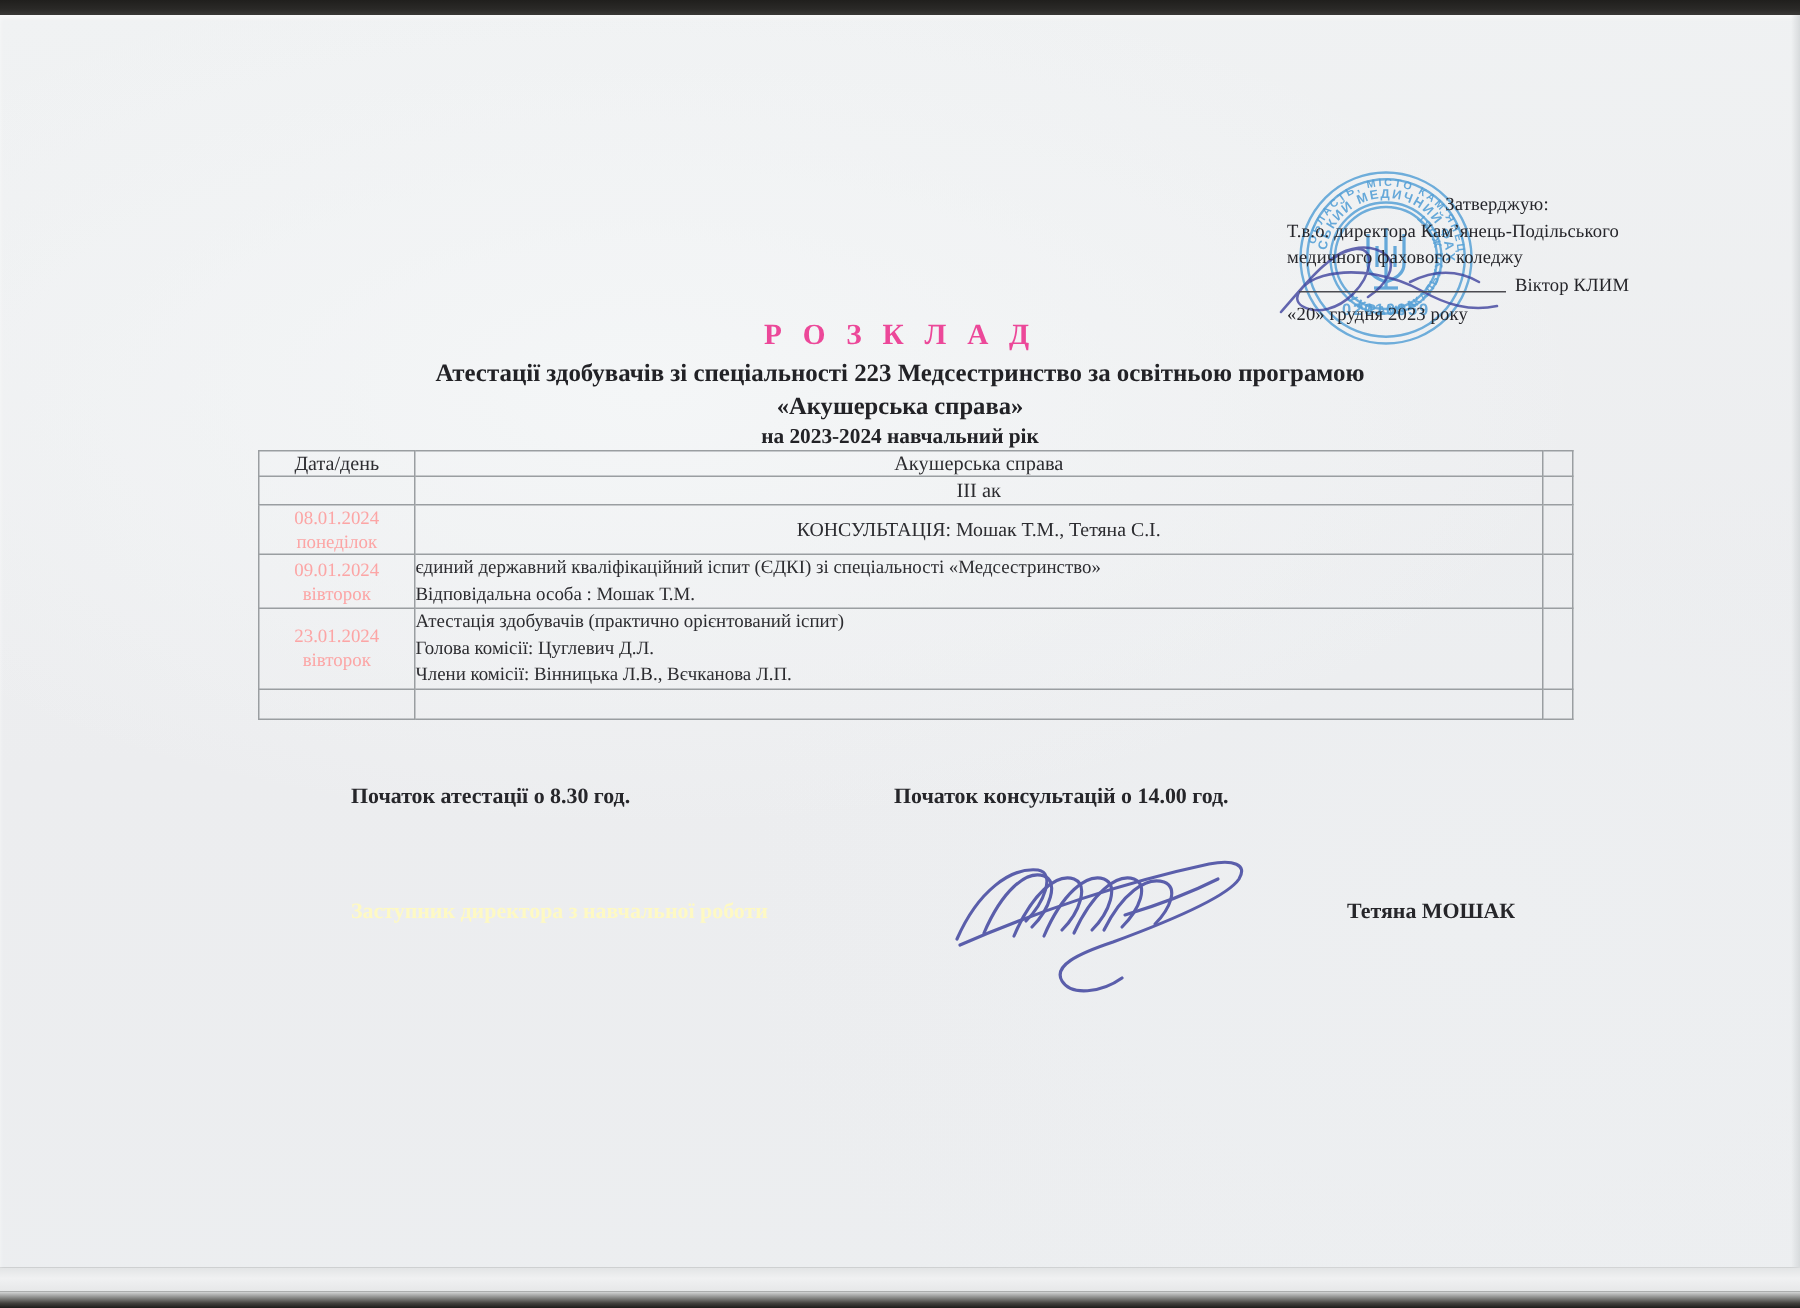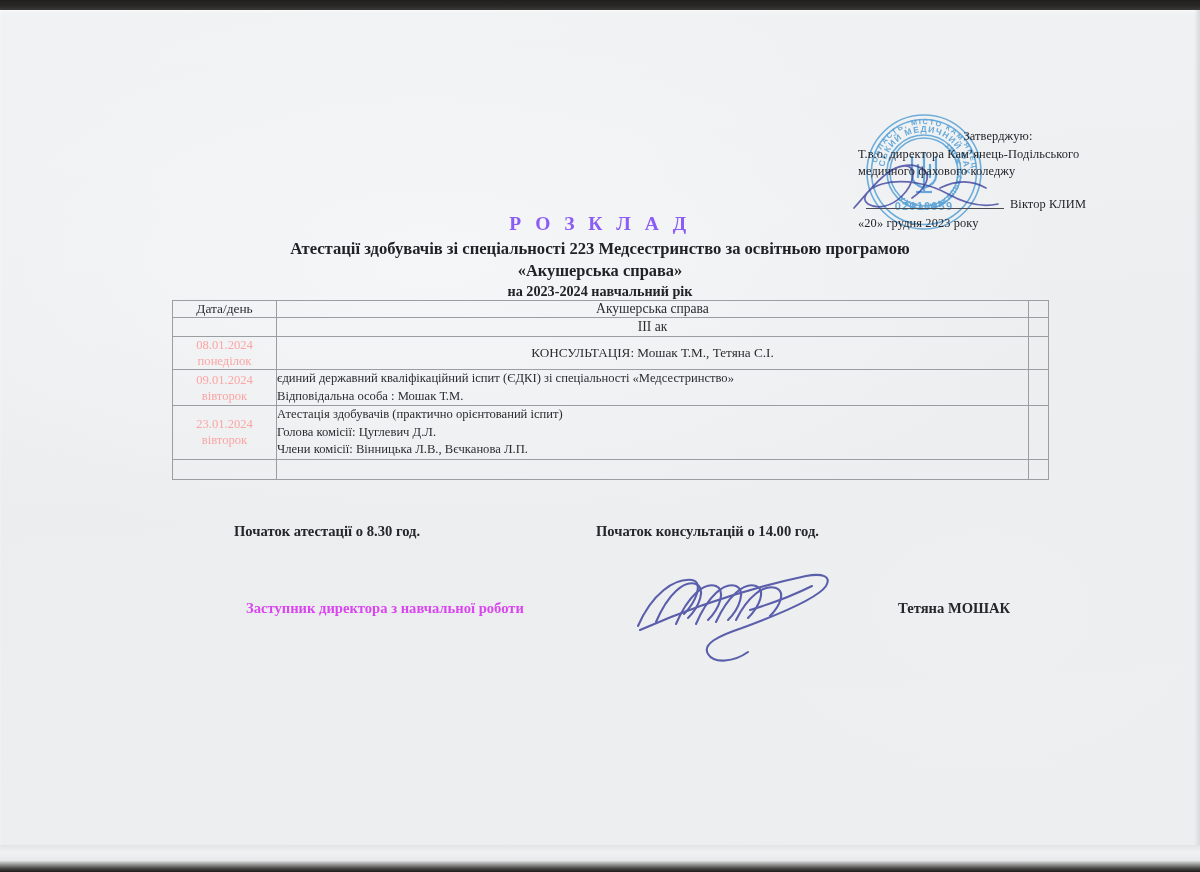--- a/index.html
+++ b/index.html
@@ -80,21 +80,21 @@
     font-size: 12.4px;
     line-height: 17.5px;
     font-weight: normal;
     letter-spacing: .1px;
     color: #25252a;
   }
   .approval .ln-center { text-align: center; padding-right: 60px; }
   .approval .ln-name {
     position: relative;
     padding-left: 152px;
-    margin-top: 15px;
+    margin-top: 1px;
   }
   .approval .sig-rule {
     position: absolute;
     left: 8px;
     top: 12px;
     width: 138px;
     height: 0;
     border-top: 1px solid #4b4b50;
   }
   .approval .ln-date { margin-top: 2px; }
@@ -120,21 +120,21 @@
 
   
   .title-main {
     position: absolute;
     left: 0; top: 213px;
     width: 1200px;
     text-align: center;
     font-size: 19.5px;
     font-weight: bold;
     letter-spacing: 4.5px;
-    color: #8b5cf6;
+    color: #ec4899;
     font-family: Liberation Serif, serif;
   }
   .title-sub1 {
     position: absolute;
     left: 0; top: 239px;
     width: 1200px;
     text-align: center;
     font-size: 16.6px;
     font-weight: bold;
     color: #222226;
@@ -229,25 +229,25 @@
   
   .footer {
     position: absolute;
     left: 0;
     top: 600px;
     width: 1200px;
     height: 30px;
   }
   .footer .role {
     position: absolute;
-    left: 246px;
+    left: 234px;
     top: 0;
     font-size: 14.6px;
     font-weight: bold;
-    color: #d946ef;
+    color: #fef9c3;
     white-space: nowrap;
   }
   .footer .person {
     position: absolute;
     left: 898px;
     top: 0;
     font-size: 14.6px;
     font-weight: bold;
     color: #26262a;
     white-space: nowrap;

